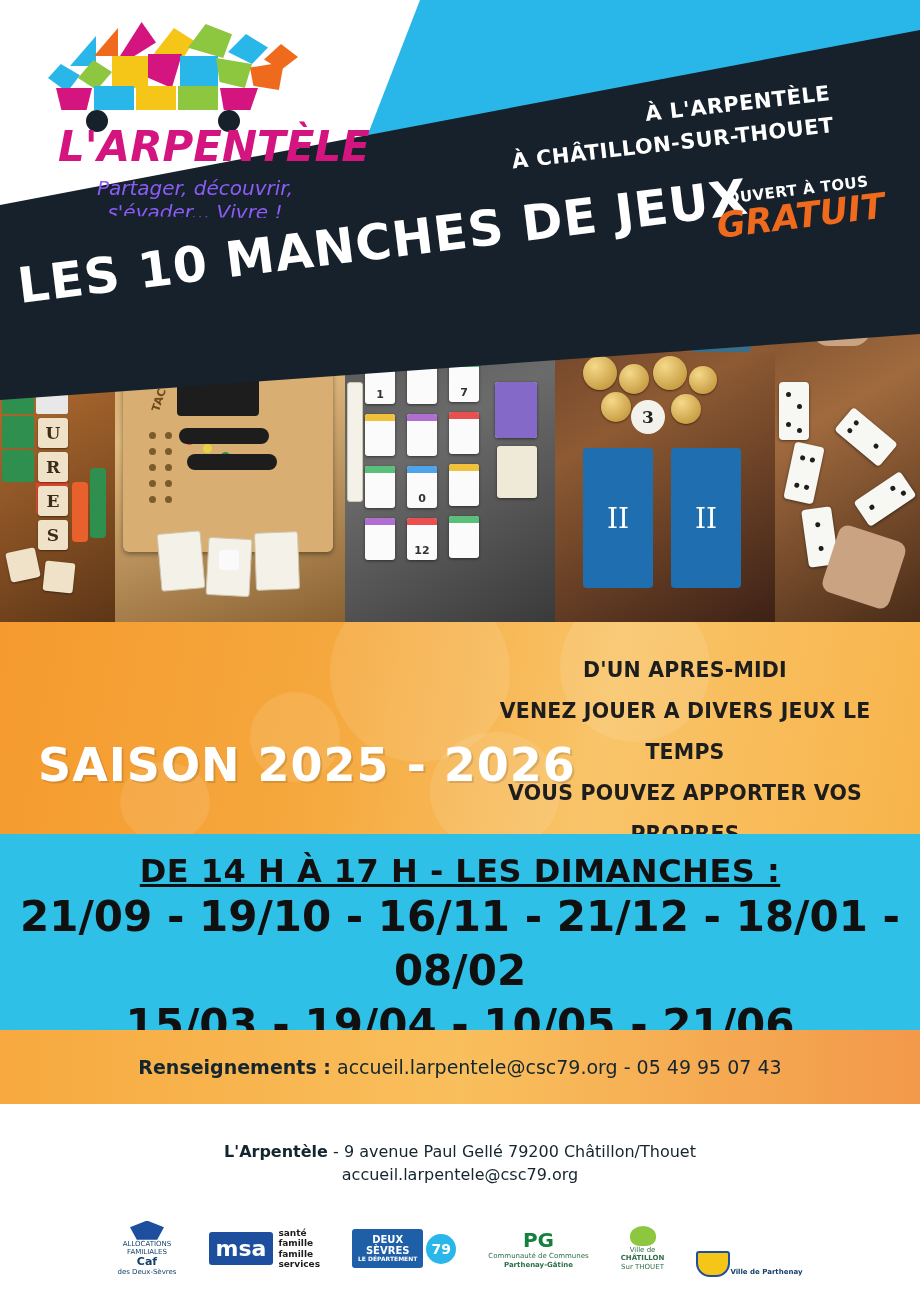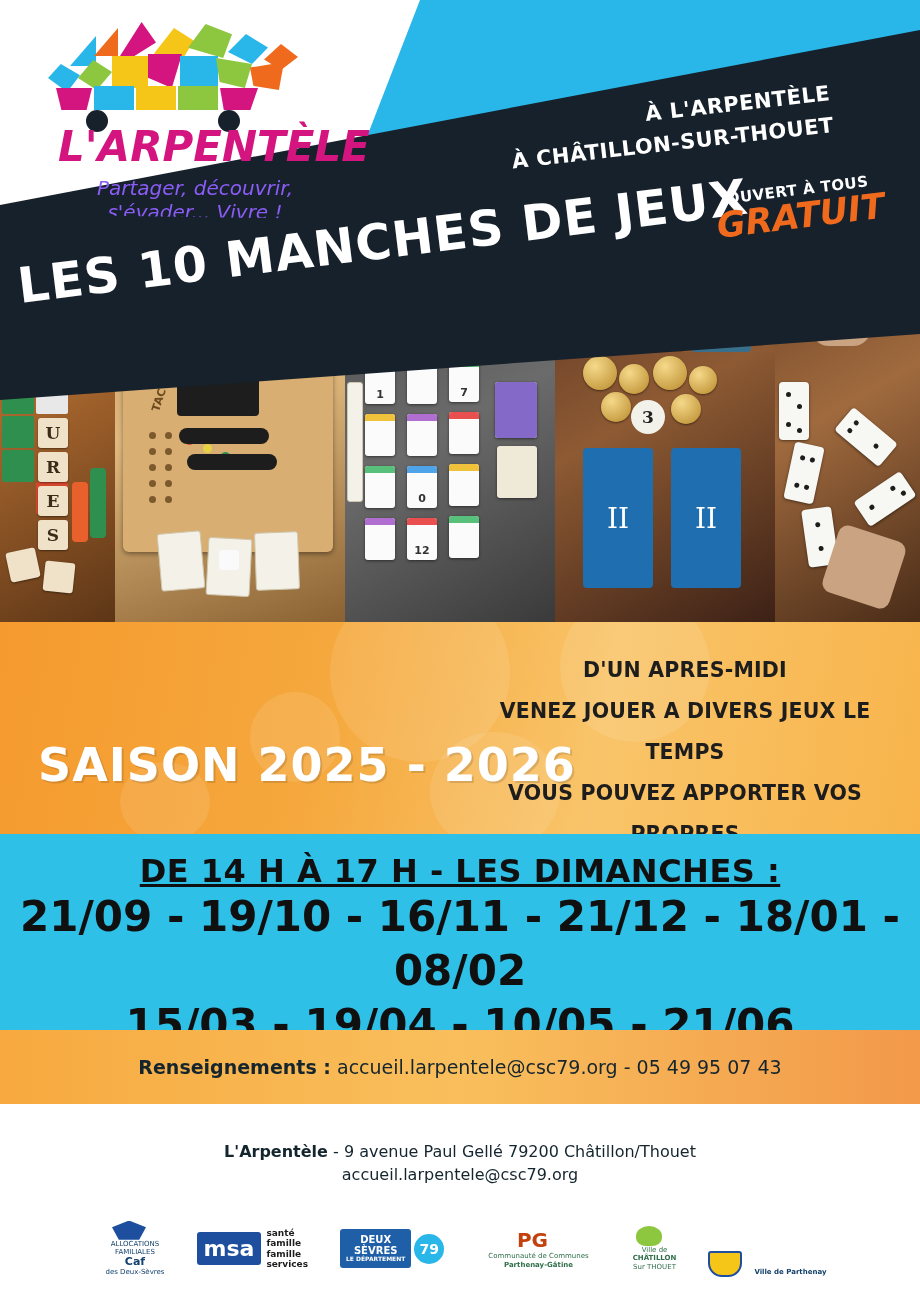--- a/index.html
+++ b/index.html
@@ -243,21 +243,21 @@
   .logos {
     position: absolute; top: 1196px; left: 0;
     width: 920px; height: 105px;
     display: flex; align-items: center; justify-content: center; gap: 22px;
   }
   .plogo {
     height: 62px; display: flex; align-items: center; justify-content: center;
     background: #fff; border-radius: 3px; padding: 3px 5px;
   }
   .plogo .ltxt {
-    font-family: "DejaVu Sans", sans-serif; font-size: 7px; color: #13406b; line-height: 1.15; margin-left: 12px;
+    font-family: "DejaVu Sans", sans-serif; font-size: 7px; color: #13406b; line-height: 1.15;
   }
   .msa-box { background: #1d4f9e; color:#fff; font-family:"DejaVu Sans",sans-serif; font-weight:bold;
              font-size: 22px; padding: 4px 7px; border-radius: 3px; }
   .ds-box { background: #1e5fa8; color:#fff; font-family:"DejaVu Sans",sans-serif; font-weight:bold;
             font-size: 10px; padding: 5px 6px; border-radius: 3px; text-align:center; line-height:1.1; }
 </style>
 </head>
 <body>
 
 <div class="poster">
@@ -525,21 +525,21 @@
     <div class="plogo">
       <div class="ds-box">
         <div>DEUX</div>
         <div>SÈVRES</div>
         <div style="font-size:6px;">LE DÉPARTEMENT</div>
       </div>
       <div style="margin-left:3px;width:30px;height:30px;border-radius:50%;background:#29b6e8;color:#fff;font-family:'DejaVu Sans',sans-serif;font-weight:bold;font-size:14px;display:flex;align-items:center;justify-content:center;">79</div>
     </div>
 
     <div class="plogo" style="flex-direction:column;">
-      <div style="font-family:'DejaVu Sans',sans-serif;font-weight:bold;font-size:20px;color:#c2410c;">PG</div>
+      <div style="font-family:'DejaVu Sans',sans-serif;font-weight:bold;font-size:20px;color:#15803d;">PG</div>
       <div class="ltxt" style="text-align:center;color:#2f6f4a;">
         <span>Communauté de Communes</span><br>
         <b>Parthenay-Gâtine</b>
       </div>
     </div>
 
     <div class="plogo" style="flex-direction:column;">
       <div style="width:26px;height:20px;background:#8dc63f;border-radius:50% 50% 40% 40%;"></div>
       <div class="ltxt" style="text-align:center;color:#2f6f4a;">
         <span>Ville de</span><br>

